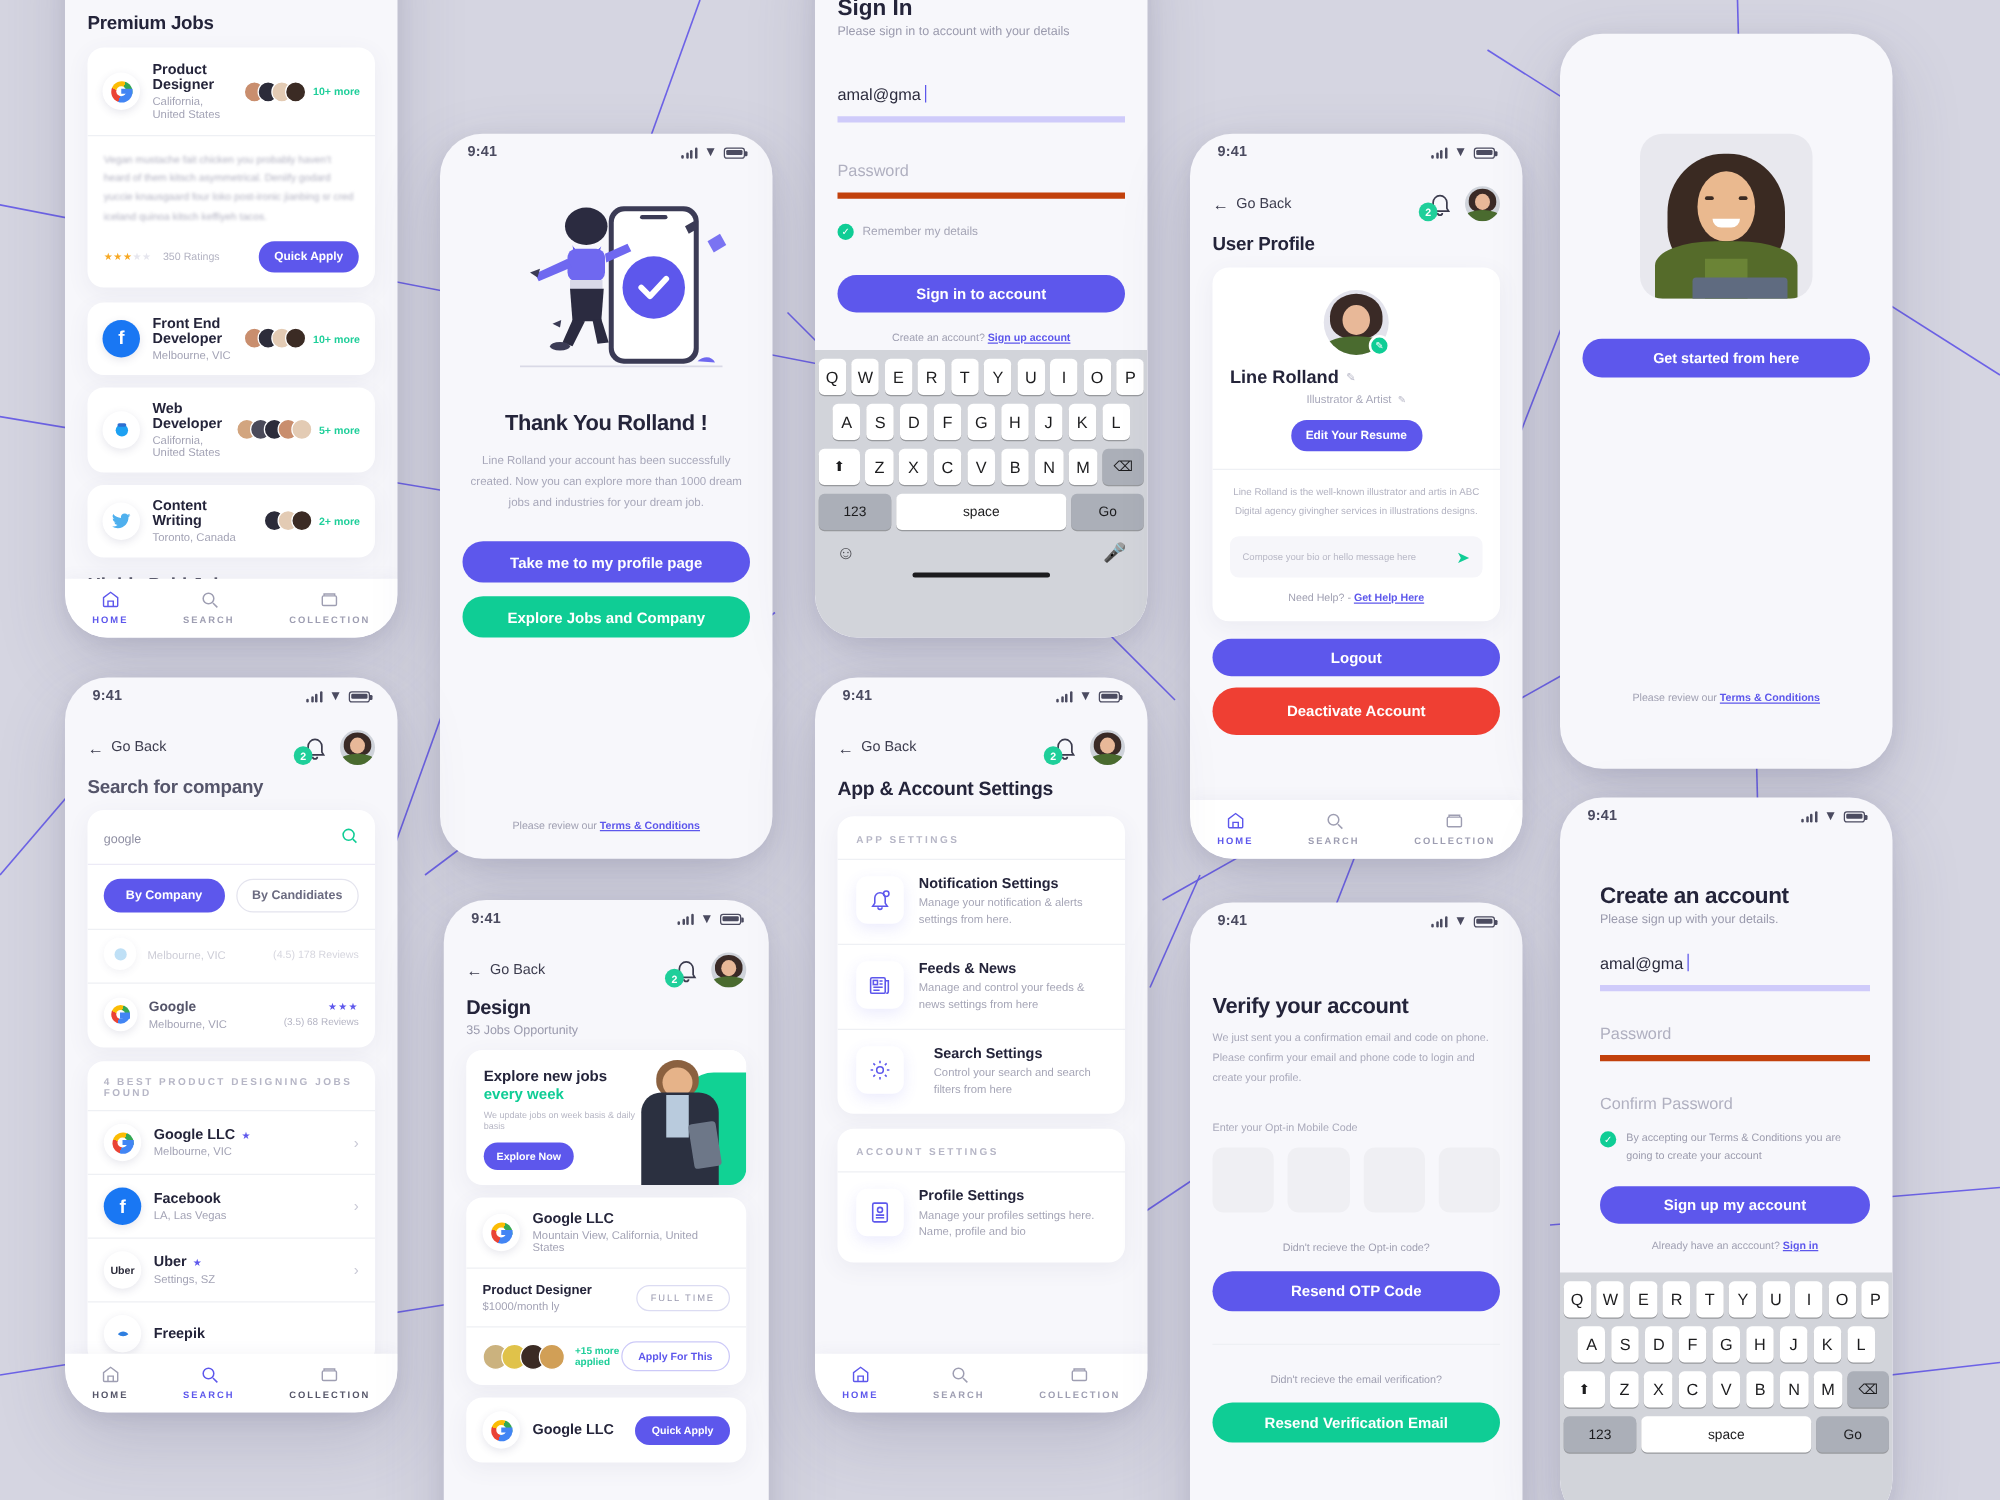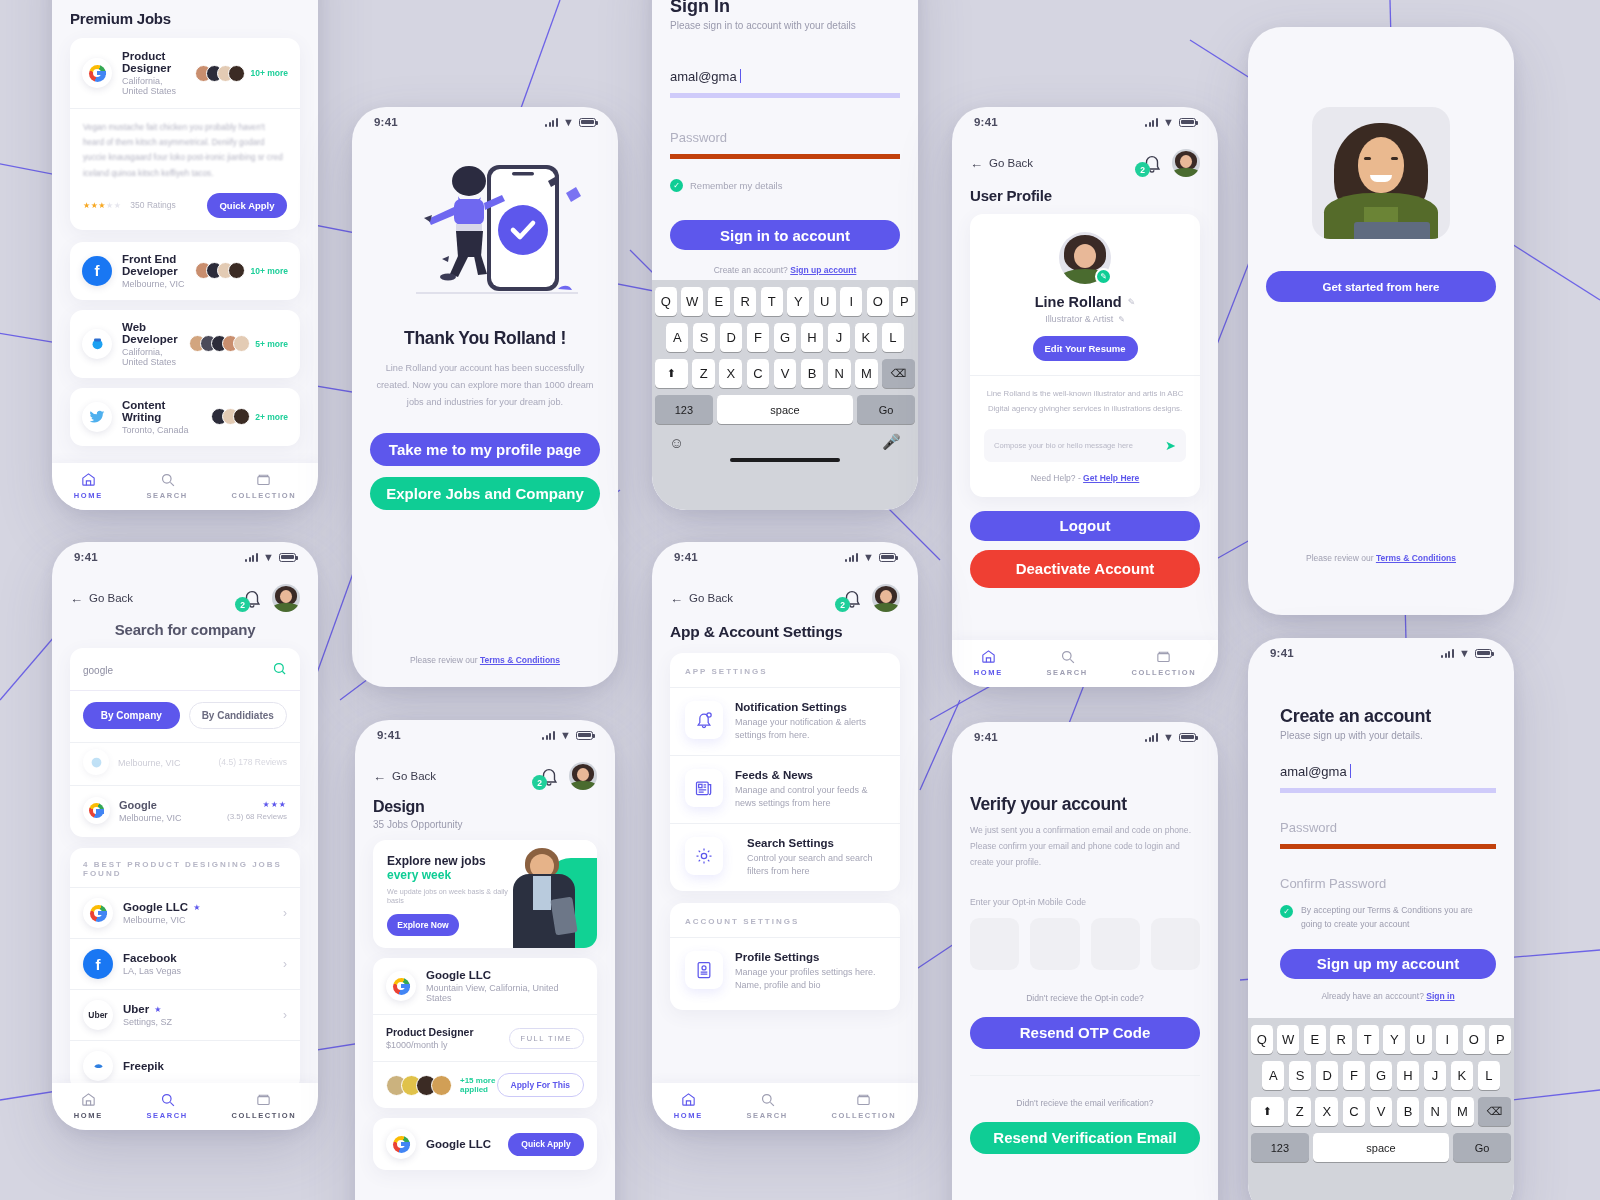--- a/index.html
+++ b/index.html
@@ -67,21 +67,21 @@
   .g-mark::before{content:"";position:absolute;right:0;top:6.2px;width:8.5px;height:4.6px;background:#4285f4;z-index:1;}
 
   .job-title{font-size:11.5px;font-weight:700;color:#24243a;}
   .job-loc{font-size:9px;color:#a3a3b5;margin-top:2px;}
 
   .stack{display:flex;align-items:center;}
   .stack .av{width:17px;height:17px;border-radius:50%;border:1.6px solid #fff;margin-left:-6px;position:relative;overflow:hidden;}
   .stack .av:first-child{margin-left:0;}
   .more{font-size:8.5px;color:#1fcf9a;font-weight:600;margin-left:5px;}
 
-  .btn{border:none;border-radius:22px;font-size:15px;font-weight:600;color:#fff;cursor:pointer;
+  .btn{border:none;border-radius:22px;font-size:12px;font-weight:600;color:#fff;cursor:pointer;
        font-family:"Liberation Sans",sans-serif;display:flex;align-items:center;justify-content:center;}
   .btn.purple{background:#5d57ec;}
   .btn.green{background:#0fcd95;}
   .btn.red{background:#ef3f33;}
   .btn.ghost{background:#fff;color:#5d57ec;border:1px solid #ddd9fb;}
 
   .stars{color:#f7a823;font-size:8px;letter-spacing:.5px;}
   .stars .off{color:#e6e6ee;}
 
   .tabbar{position:absolute;left:0;right:0;bottom:0;height:47px;background:#fff;border-radius:0 0 34px 34px;
@@ -452,21 +452,21 @@
   <div class="pad" style="margin-top:10px;">
     <div class="card" style="padding:18px 14px 14px;">
       <div style="display:flex;justify-content:center;position:relative;">
         <div style="width:52px;height:52px;border-radius:50%;background:#e3e3ec;position:relative;overflow:hidden;">
           <i style="position:absolute;left:5px;right:5px;top:3px;height:36px;background:#3a2a26;border-radius:50% 50% 40% 40%;"></i>
           <i style="position:absolute;left:15px;right:15px;top:12px;height:24px;background:#e8b898;border-radius:50%;"></i>
           <i style="position:absolute;left:2px;right:2px;bottom:0;height:15px;background:#4a6b2f;border-radius:50% 50% 0 0;"></i>
         </div>
         <span style="position:absolute;left:50%;margin-left:10px;bottom:-1px;width:17px;height:17px;border-radius:50%;background:#0fcd95;color:#fff;font-size:8px;display:flex;align-items:center;justify-content:center;border:2px solid #fff;">✎</span>
       </div>
-      <div style="text-align:center;margin-top:10px;display:flex;align-items:center;justify-content:center;gap:6px;">
+      <div style="text-align:center;margin-top:10px;display:flex;align-items:center;gap:6px;">
         <span style="font-size:14.5px;font-weight:700;color:#24243a;">Line Rolland</span>
         <span style="font-size:9px;color:#b9b9c8;">✎</span>
       </div>
       <div class="blur" style="text-align:center;margin-top:4px;display:flex;align-items:center;justify-content:center;gap:5px;">
         <span style="font-size:9px;color:#a8a8ba;">Illustrator &amp; Artist</span>
         <span style="font-size:8px;color:#b9b9c8;">✎</span>
       </div>
       <div style="display:flex;justify-content:center;margin-top:12px;">
         <button class="btn purple blur" style="width:105px;height:25px;font-size:9.5px;">Edit Your Resume</button>
       </div>
@@ -570,21 +570,21 @@
       </span>
       <span class="avatar">
           <i class="hair"></i>
           <i class="face"></i>
           <i class="body"></i>
         </span>
     </span>
   </div>
 
   <div class="pad" style="margin-top:5px;">
-    <div class="h2" style="color:#55556a;text-align:center;">Search for company</div>
+    <div class="h2" style="color:#55556a;">Search for company</div>
   </div>
 
   <div class="pad" style="margin-top:10px;">
     <div class="card">
       <div style="display:flex;align-items:center;gap:8px;padding:13px 13px 10px;border-bottom:1px solid #eceaf6;">
         <span style="flex:1;font-size:10px;color:#8e8ea2;">google</span>
         <span style="color:#0fcd95;">
           <svg viewBox="0 0 24 24" width="15" height="15" fill="none" stroke="#0fcd95" stroke-width="2">
               <circle cx="11" cy="11" r="7"></circle>
               <path d="M16.5 16.5L21 21"></path>

